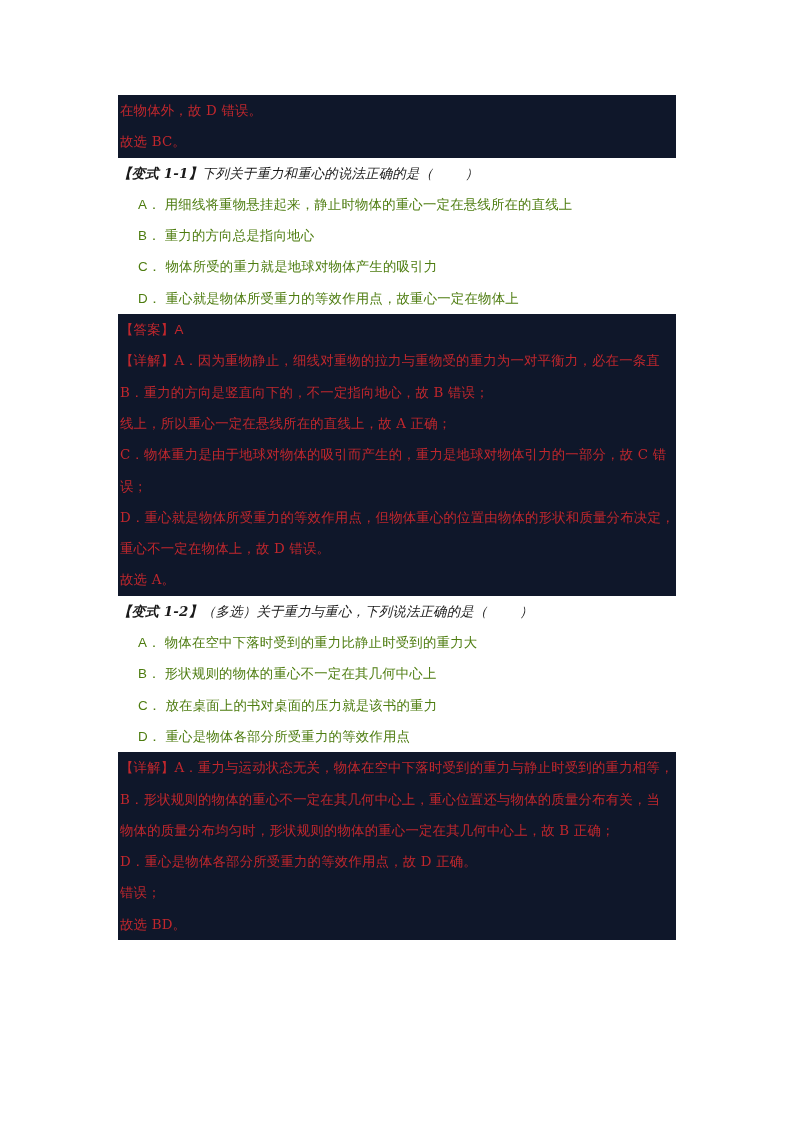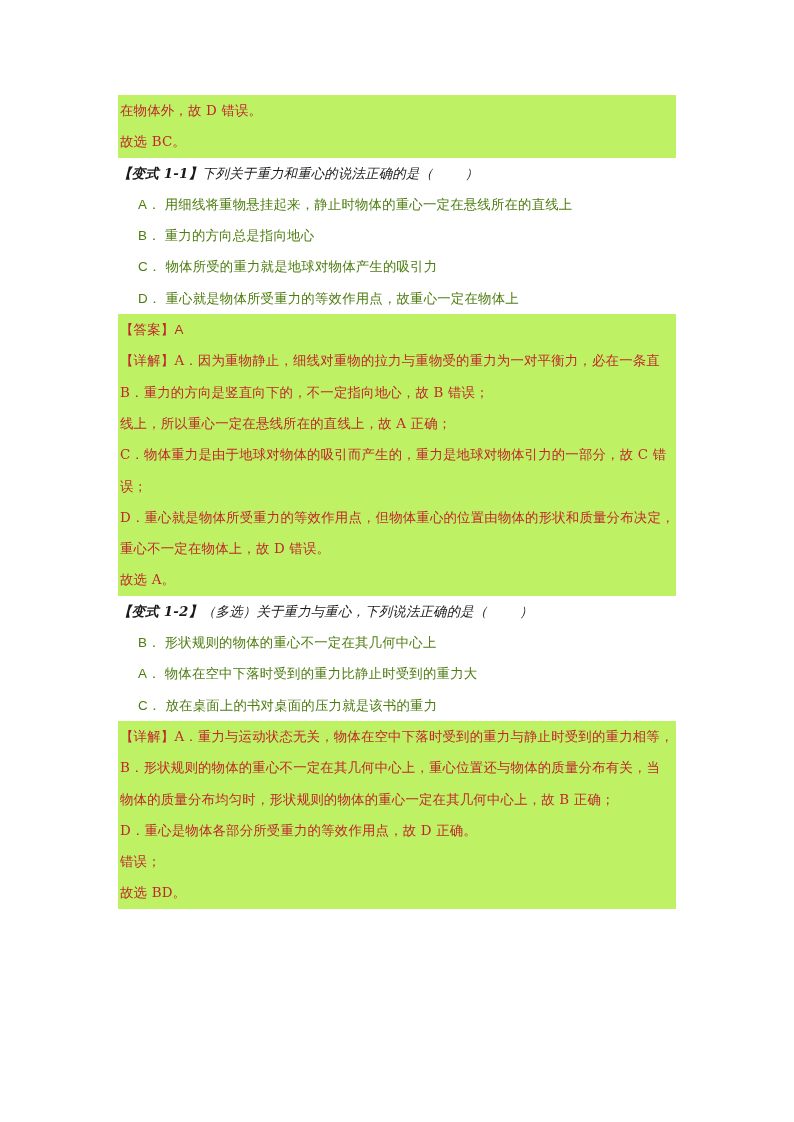--- a/index.html
+++ b/index.html
@@ -22,21 +22,21 @@
       width: 558px;
     }
     .line {
       height: 31.3px;
       line-height: 31.3px;
       font-size: 13.4px;
       white-space: nowrap;
       letter-spacing: 0.2px;
     }
     .gray-box {
-      background: #bef264;
+      background: #0f172a;
       padding-left: 2px;
       color: #c1272d;
     }
     .gray-box .line {
       color: #c1272d;
     }
     .latin {
       font-family: "Liberation Sans", "DejaVu Sans", sans-serif;
     }
     .q-head .tag {
@@ -98,27 +98,30 @@
     <div class="line">误；</div>
     <div class="line">D．重心就是物体所受重力的等效作用点，但物体重心的位置由物体的形状和质量分布决定，</div>
     <div class="line">重心不一定在物体上，故 D 错误。</div>
     <div class="line">故选 A。</div>
   </div>
 
   <div class="line q-head">
     <span class="tag">【变式 1-2】</span><span>（多选）关于重力与重心，下列说法正确的是（</span><span class="blank"></span><span>）</span>
   </div>
   <div class="line opt">
+    <span class="letter">A．</span><span>物体在空中下落时受到的重力比静止时受到的重力大</span>
+  </div>
+  <div class="line opt">
     <span class="letter">B．</span><span>形状规则的物体的重心不一定在其几何中心上</span>
   </div>
   <div class="line opt">
-    <span class="letter">A．</span><span>物体在空中下落时受到的重力比静止时受到的重力大</span>
+    <span class="letter">C．</span><span>放在桌面上的书对桌面的压力就是该书的重力</span>
   </div>
   <div class="line opt">
-    <span class="letter">C．</span><span>放在桌面上的书对桌面的压力就是该书的重力</span>
+    <span class="letter">D．</span><span>重心是物体各部分所受重力的等效作用点</span>
   </div>
 
   <div class="gray-box">
     <div class="line">
       <span>【详解】</span><span>A．重力与运动状态无关，物体在空中下落时受到的重力与静止时受到的重力相等，</span>
     </div>
     <div class="line">B．形状规则的物体的重心不一定在其几何中心上，重心位置还与物体的质量分布有关，当</div>
     <div class="line">物体的质量分布均匀时，形状规则的物体的重心一定在其几何中心上，故 B 正确；</div>
     <div class="line">D．重心是物体各部分所受重力的等效作用点，故 D 正确。</div>
     <div class="line">错误；</div>

